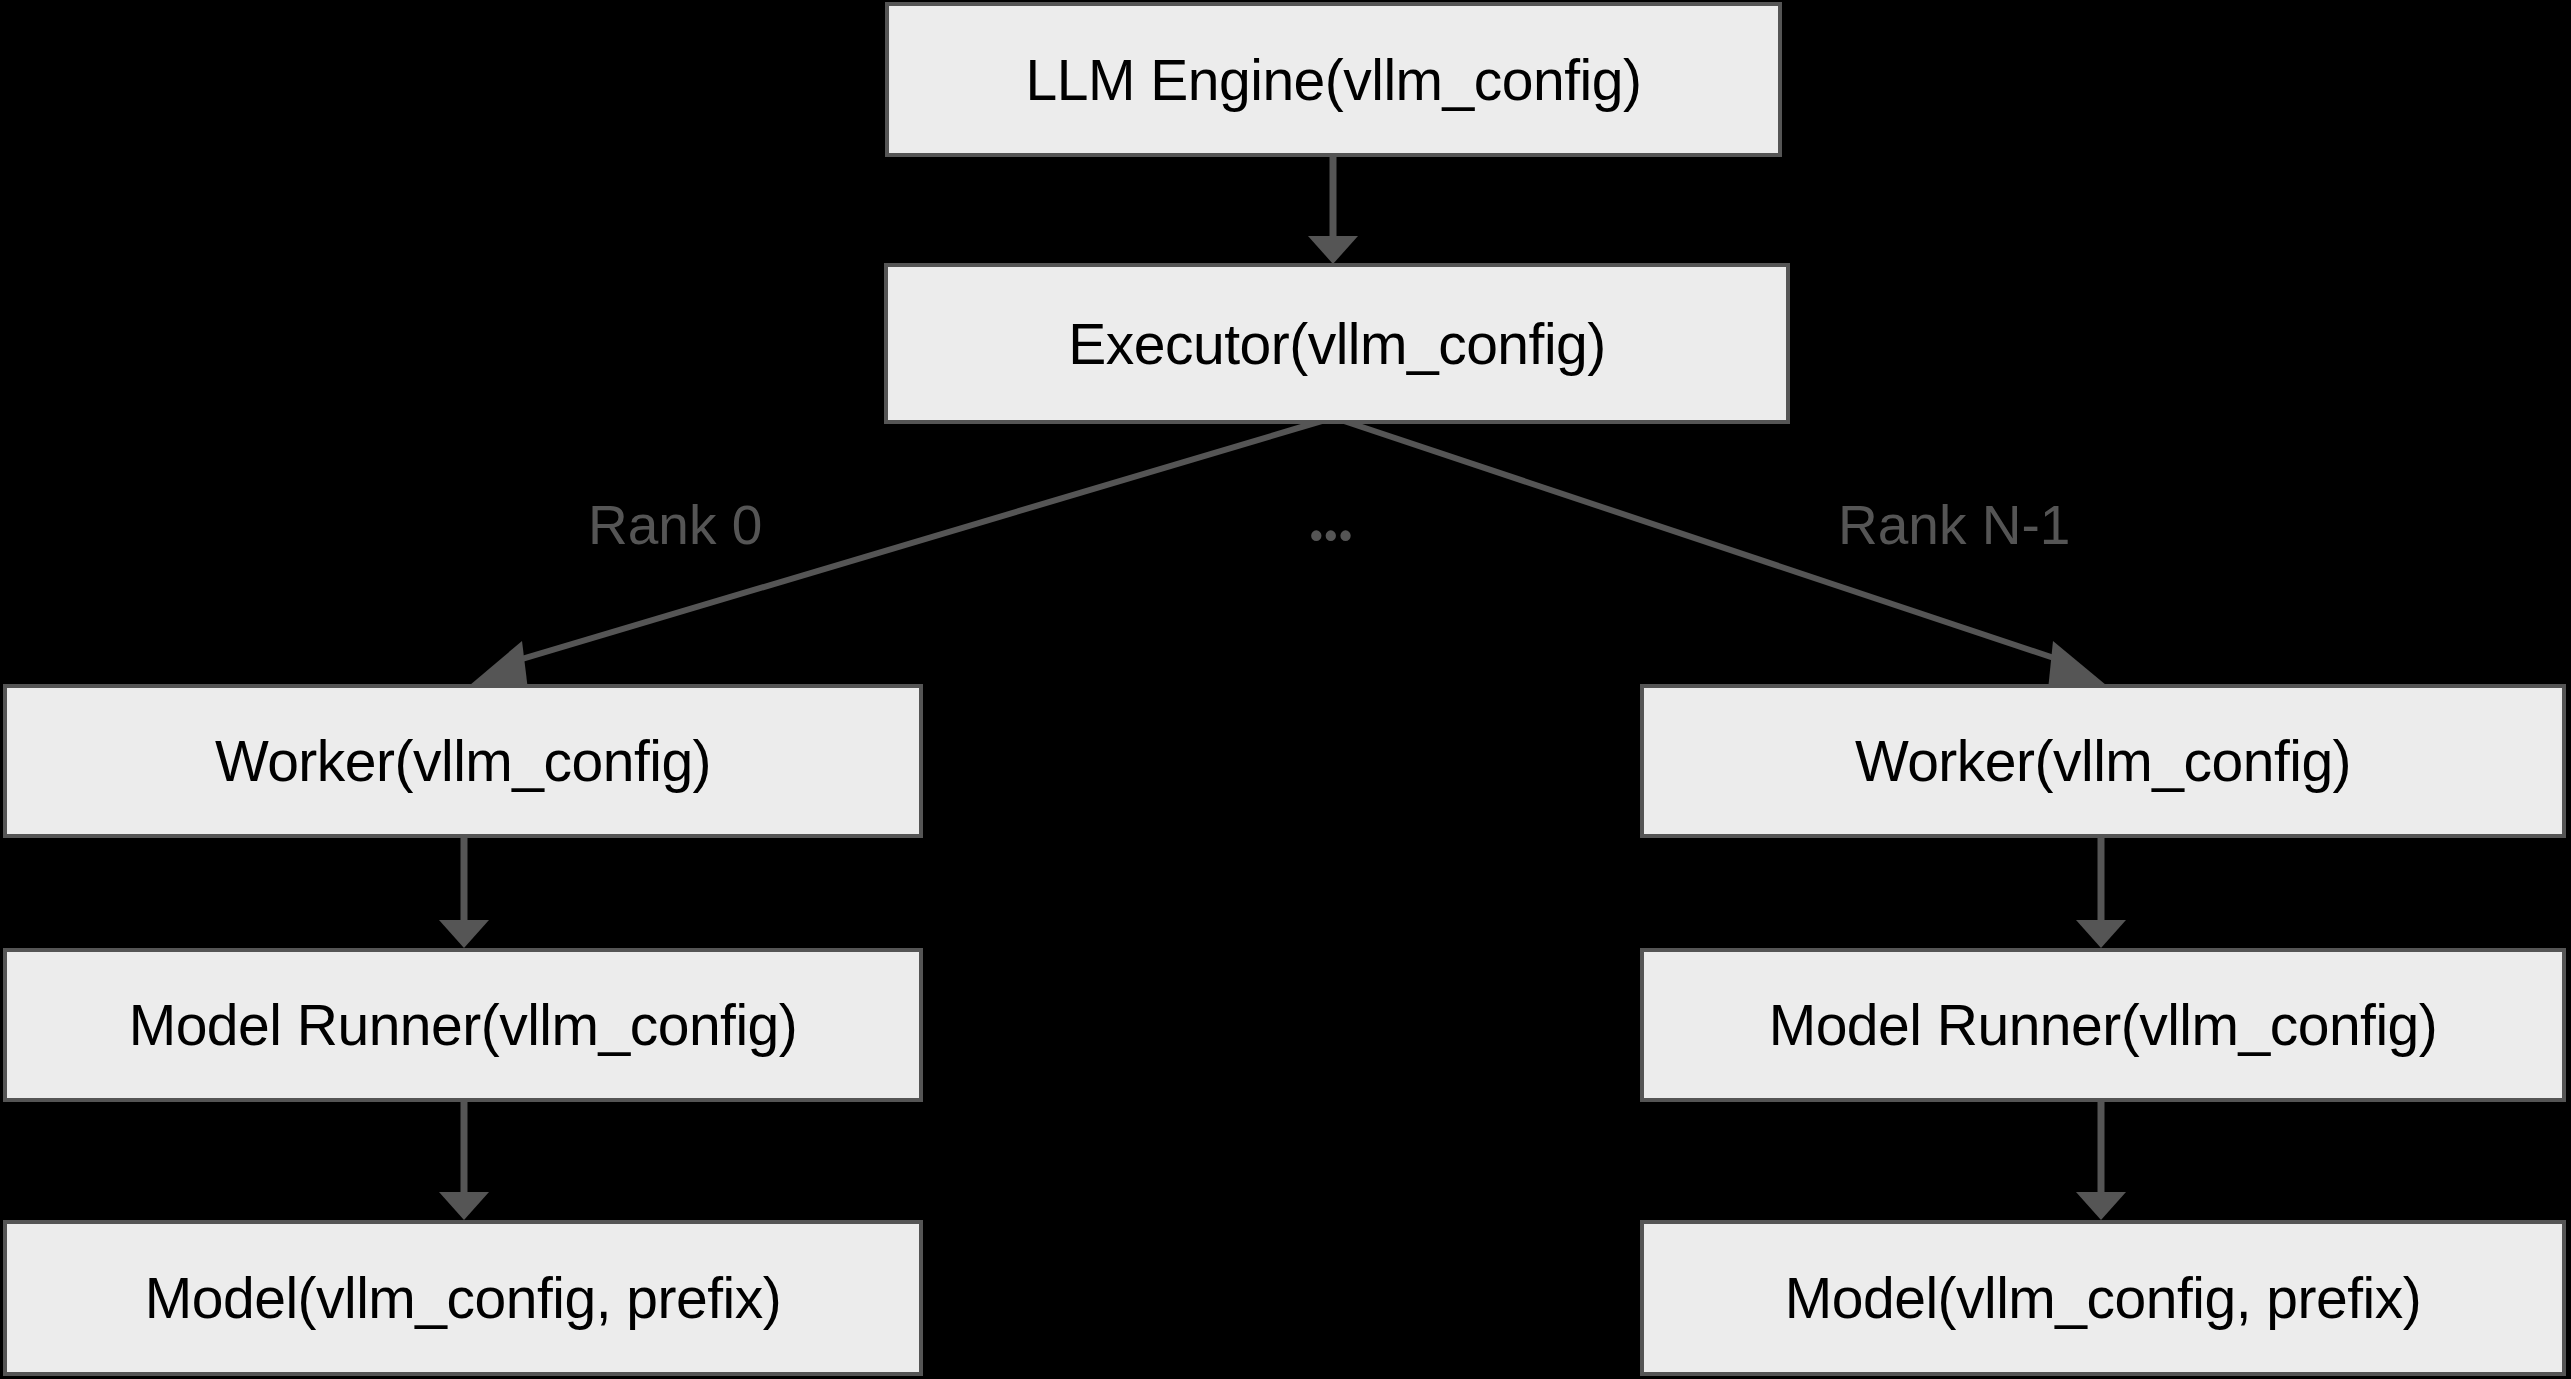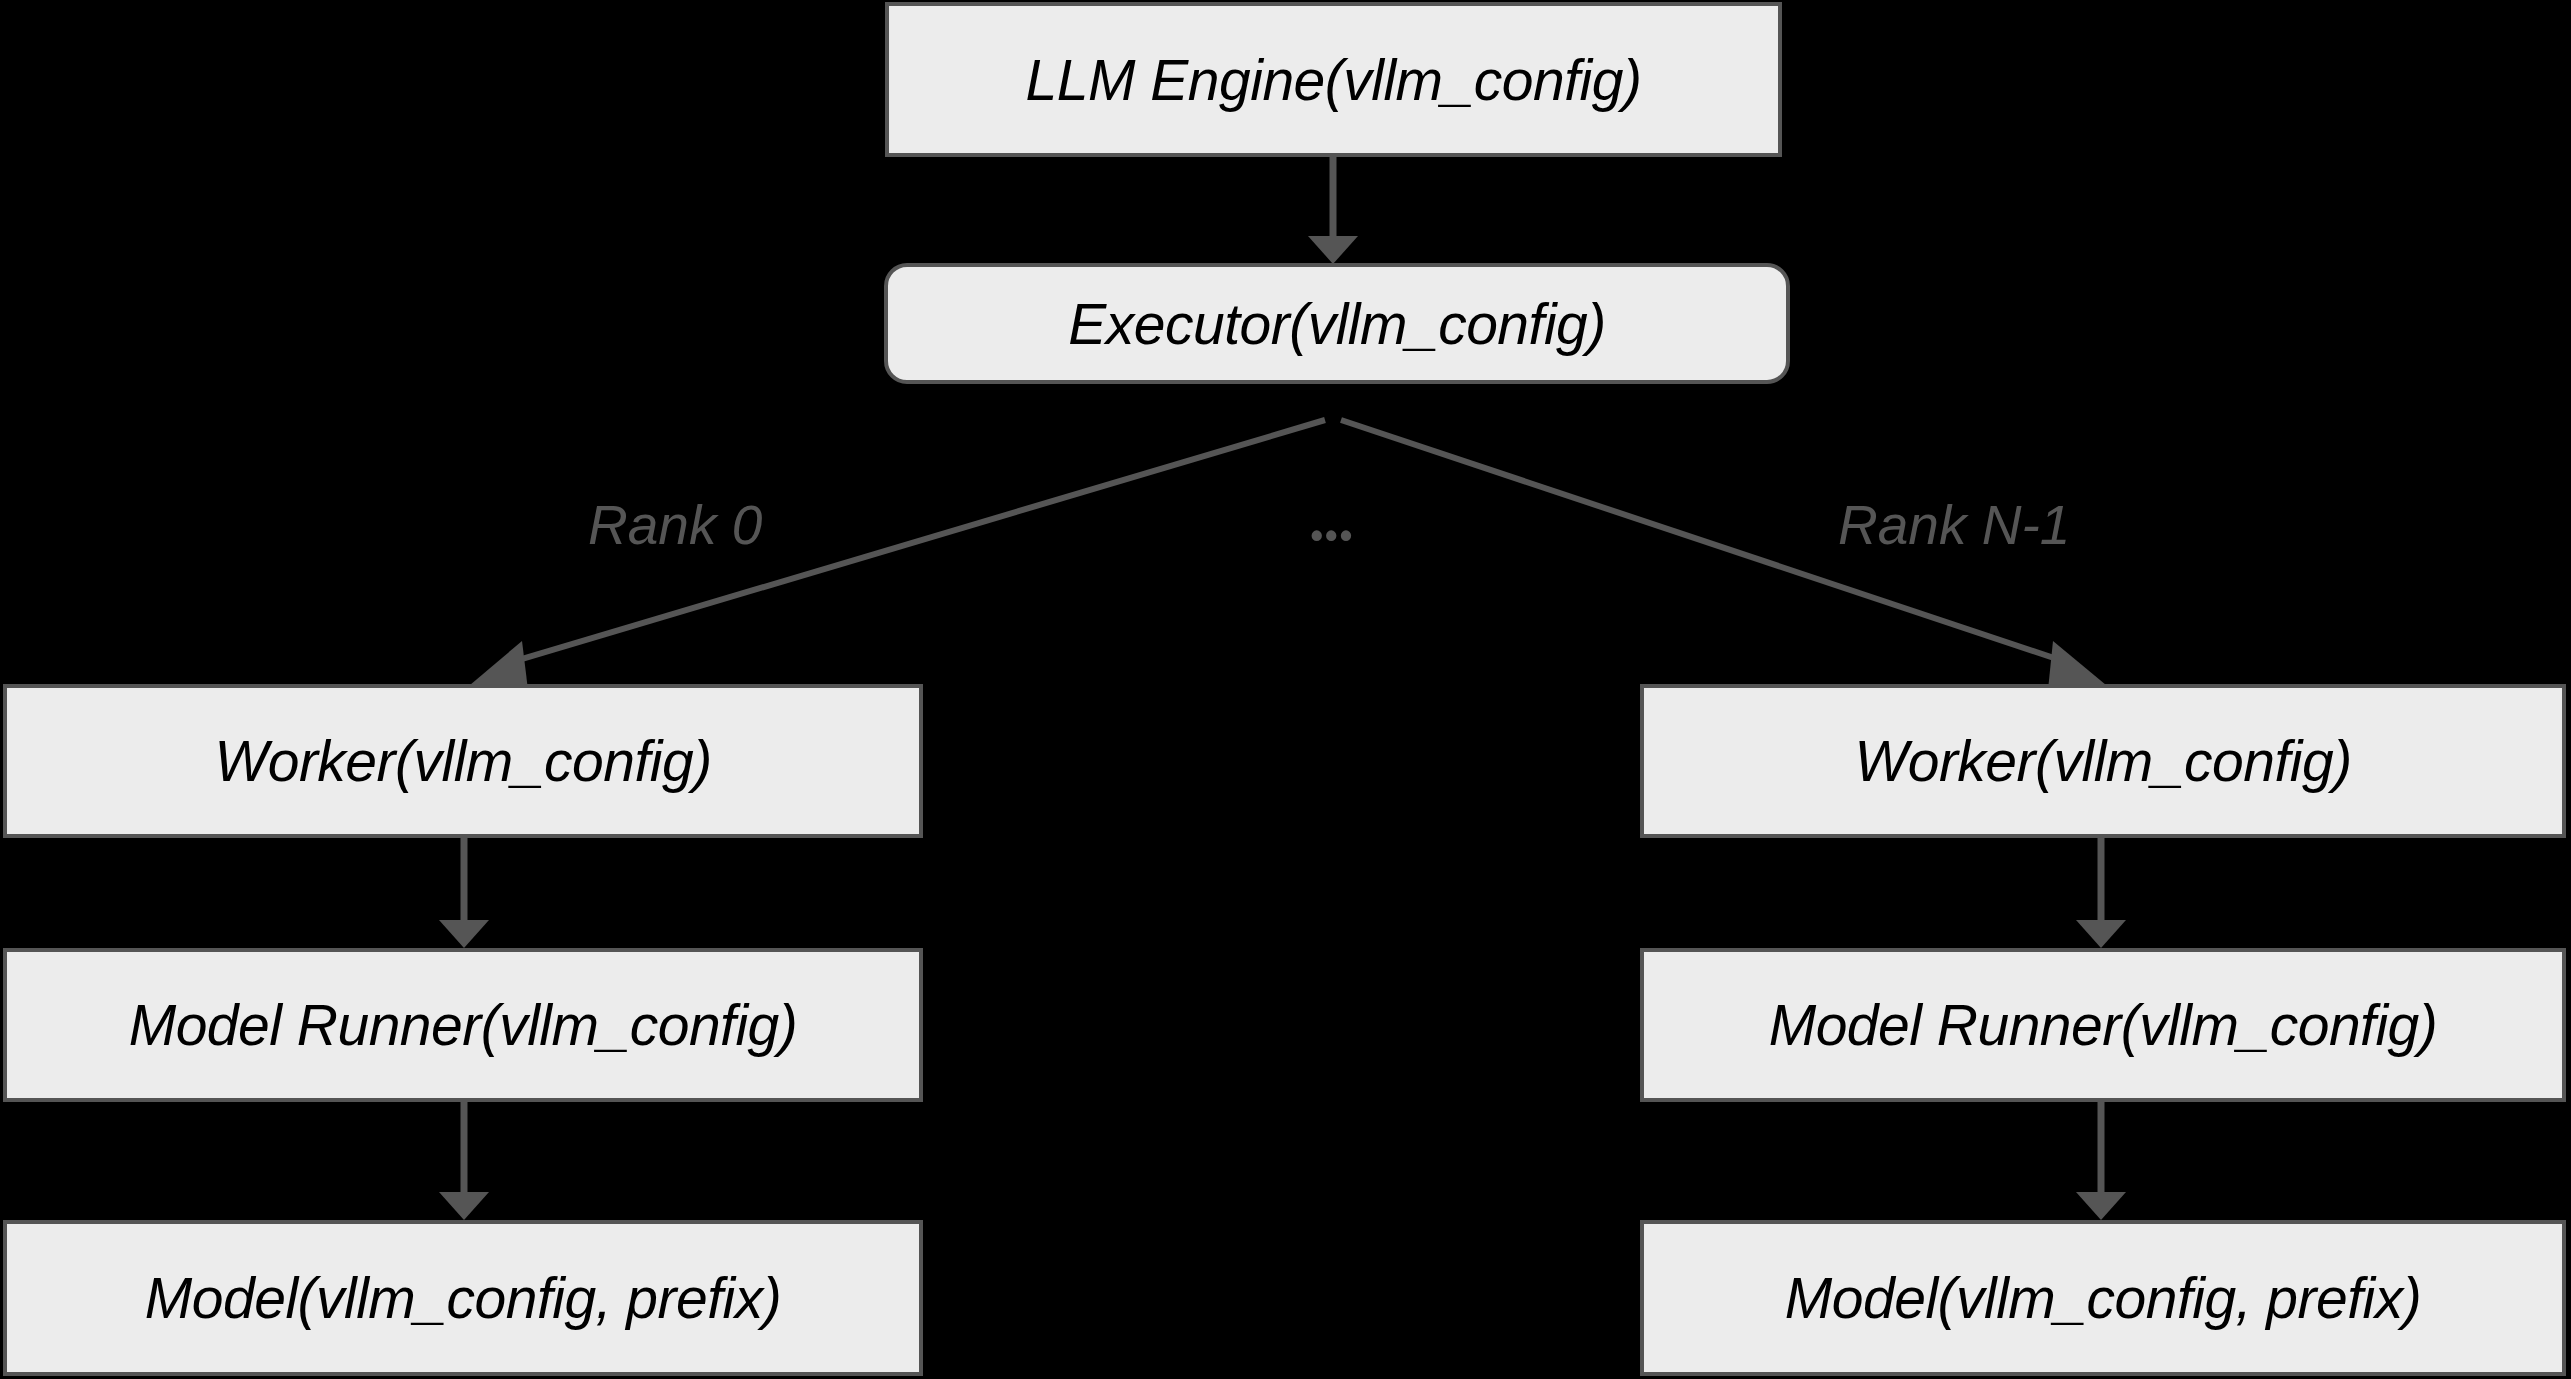--- a/index.html
+++ b/index.html
@@ -7,21 +7,20 @@
     padding: 0;
     background: #000000;
   }
   #canvas {
     position: relative;
     width: 2571px;
     height: 1379px;
     background: #000000;
     overflow: hidden;
     font-family: "Liberation Sans", "DejaVu Sans", sans-serif;
-    font-style: italic;
   }
   .node {
     position: absolute;
     background: #ececec;
     border: 4px solid #555555;
     box-sizing: border-box;
     display: flex;
     align-items: center;
     justify-content: center;
     color: #000000;
@@ -94,21 +93,21 @@
     <g>
       <line x1="2101" y1="1102" x2="2101" y2="1194" stroke="#555555" stroke-width="7"></line>
       <polygon points="2076,1192 2126,1192 2101,1220" fill="#555555"></polygon>
     </g>
   </svg>
 
   <div class="node" style="left:885px; top:2px; width:897px; height:155px;">
     <span>LLM Engine(vllm_config)</span>
   </div>
 
-  <div class="node" style="left:884px; top:263px; width:906px; height:121px;border-radius:23px;">
+  <div class="node" style="left:884px; top:263px; width:906px; height:161px;">
     <span>Executor(vllm_config)</span>
   </div>
 
   <div class="rank-label" style="left:588px; top:493px;">
     <span>Rank 0</span>
   </div>
 
   <div class="ellipsis-label" style="left:1310px; top:518px;">
     <span>•••</span>
   </div>

